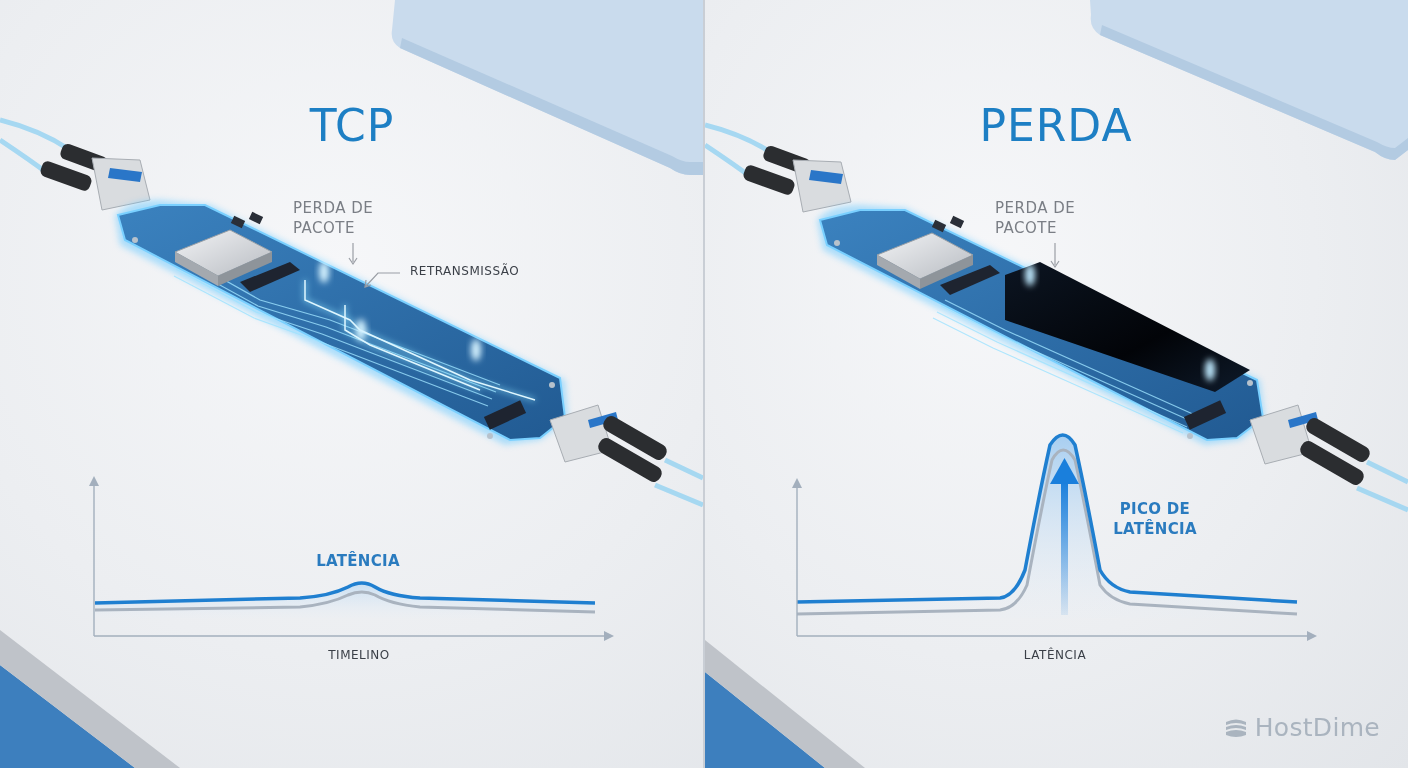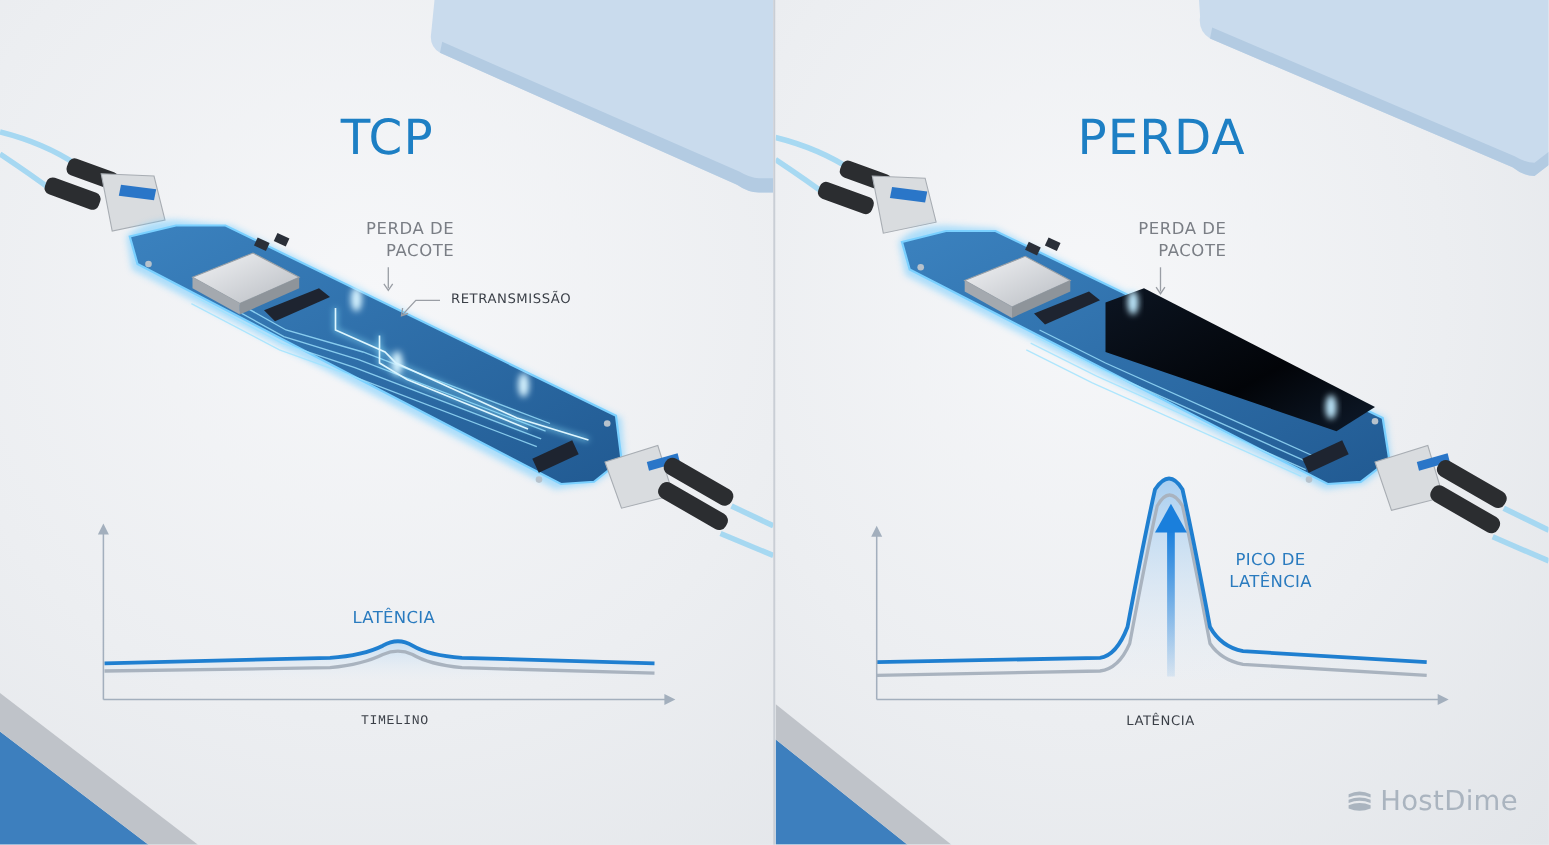--- a/index.html
+++ b/index.html
@@ -11,27 +11,27 @@
   }
   .panel.left { left: 0; width: 837px; }
   .panel.right { left: 705px; width: 703px; }
   .divider { position: absolute; left: 703px; top: 0; width: 2px; height: 768px; background: #c9ced5; }
   .layer { position: absolute; left: 0; top: 0; }
   .title {
     position: absolute; top: 100px; width: 200px; text-align: center;
     font-size: 44px; font-weight: normal; letter-spacing: 1px; color: #1d7fc4;
   }
   .label-gray {
-    position: absolute; font-size: 15px; color: #7a7e85; text-align: right; line-height: 20px; letter-spacing: 0.5px;
+    position: absolute; font-size: 15px; color: #7a7e85; text-align: left; line-height: 20px; letter-spacing: 0.5px;
   }
   .label-dark {
     position: absolute; font-size: 12px; color: #3a3f47; letter-spacing: 0.5px;
   }
   .label-blue {
-    position: absolute; font-size: 15px; color: #2a7bbf; text-align: center; line-height: 20px; letter-spacing: 0.3px;
+    position: absolute; font-size: 15px; color: #2a7bbf; text-align: center; line-height: 20px; letter-spacing: 0.3px; font-weight: bold;
   }
   .logo {
     position: absolute; right: 28px; bottom: 26px; display: flex; align-items: center; gap: 6px;
     color: #aab4bf; font-size: 25px; letter-spacing: 0.3px;
   }
 </style>
 </head>
 <body>
 
 <div class="panel left">
@@ -142,21 +142,21 @@
     </g>
   </svg>
 
   <div class="title" style="left:252px;">TCP</div>
   <div class="label-gray" style="left:293px; top:198px; width:120px;">
     <div>PERDA DE</div>
     <div>PACOTE</div>
   </div>
   <div class="label-dark" style="left:410px; top:264px;">RETRANSMISSÃO</div>
   <div class="label-blue" style="left:298px; top:551px; width:120px;">LATÊNCIA</div>
-  <div class="label-dark" style="left:304px; top:648px; width:110px; text-align:center;font-family:Liberation Mono, monospace;">TIMELINO</div>
+  <div class="label-dark" style="left:304px; top:648px; width:110px; text-align:center;">TIMELINO</div>
 </div>
 
 <div class="divider"></div>
 
 <div class="panel right">
   <svg class="layer" width="703" height="768" viewBox="0 0 703 768">
     <defs>
       <linearGradient id="boardR" x1="0" y1="0" x2="1" y2="1">
         <stop offset="0" stop-color="#3b82bf"></stop>
           <stop offset="1" stop-color="#215a92"></stop>

